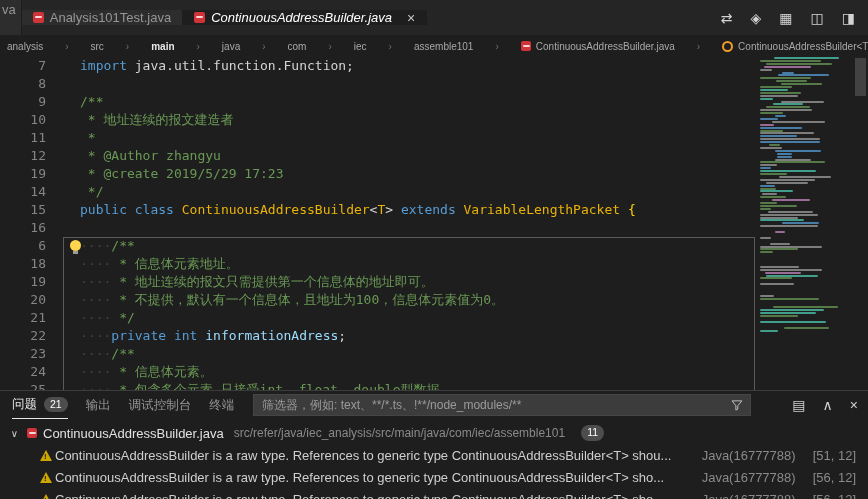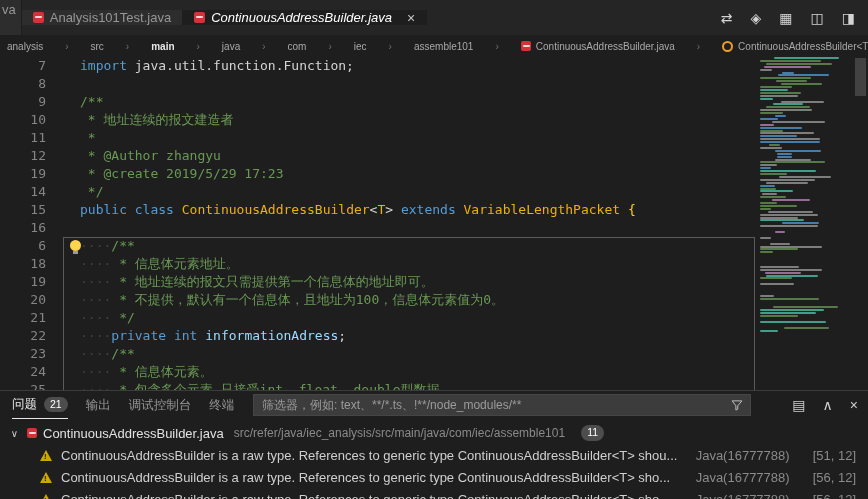--- a/index.html
+++ b/index.html
@@ -75,21 +75,21 @@
   .panel-actions{position:absolute;right:10px;top:0;height:28px;display:flex;align-items:center;
                  gap:17px;color:#d0d0d0;font-size:14px}
   .panel-actions span{cursor:pointer;line-height:1}
 
   .problems{margin-top:3px;font-size:13px}
   .prob-file{display:flex;align-items:center;height:22px;gap:6px;padding-left:8px;cursor:pointer;white-space:nowrap;overflow:hidden}
   .chev{color:#cccccc;font-size:10px;width:13px;text-align:center;flex:none}
   .fname{color:#e1e1e1;flex:none}
   .fpath{color:#8a8a8a;font-size:12px;margin-left:4px;flex:none}
   .prob-file .badge{margin-left:10px;flex:none}
-  .prob-row{display:flex;align-items:center;height:22px;gap:9px;padding:0 12px 0 40px;cursor:pointer}
+  .prob-row{display:flex;align-items:center;height:22px;gap:3px;padding:0 12px 0 40px;cursor:pointer}
   .warn-icon{position:relative;width:0;height:0;flex:none;
              border-left:6px solid transparent;border-right:6px solid transparent;border-bottom:11px solid #cca700}
   .warn-icon::after{content:"!";position:absolute;left:-2px;top:2px;font-size:8px;font-weight:bold;color:#1e1e1e}
   .prob-msg{color:#cfcfcf;white-space:nowrap;overflow:hidden;flex:1 1 auto}
   .prob-src{color:#8a8a8a;flex:none}
   .prob-pos{color:#8a8a8a;flex:none;margin-left:14px}
 </style>
 </head>
 <body>
 

